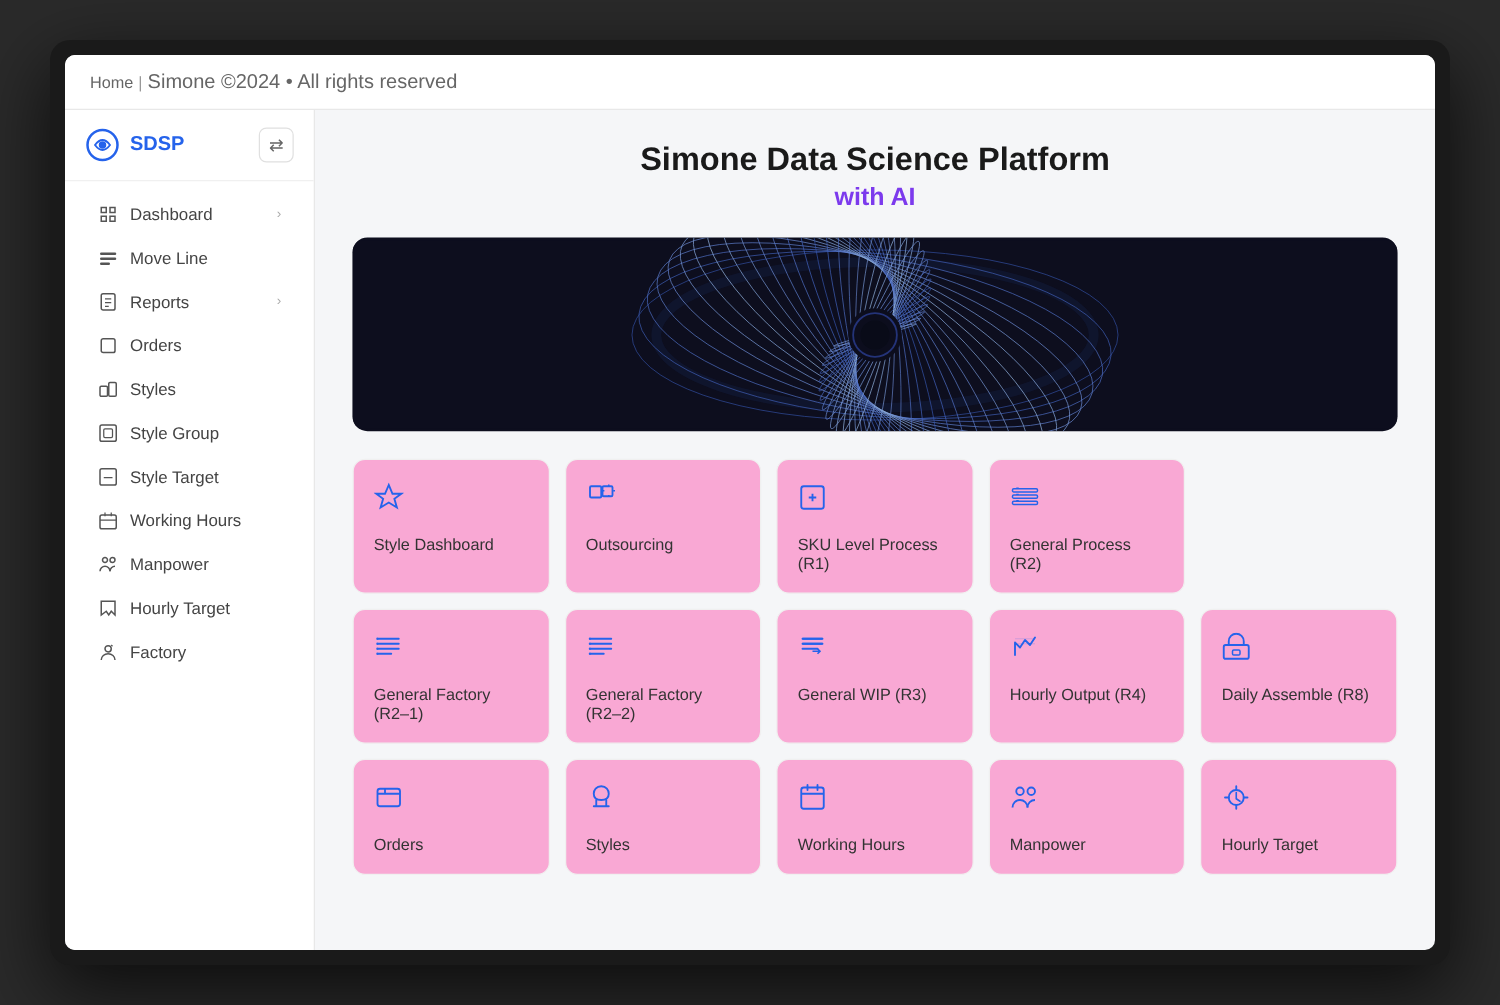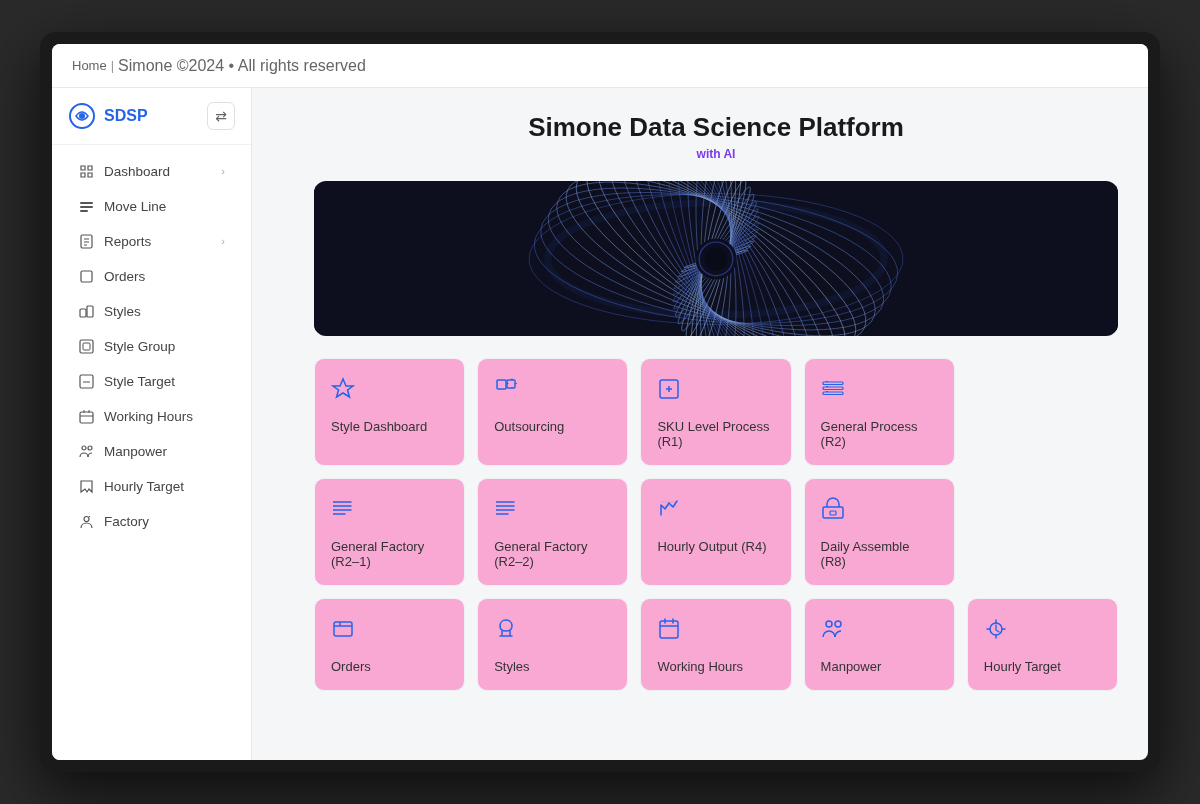--- a/index.html
+++ b/index.html
@@ -43,21 +43,20 @@
       color: #666;
       font-size: 13px;
     }
     .breadcrumb-sep { color: #999; font-size: 13px; }
     .breadcrumb-copy { color: #666; font-size: 16px; }
     
     .main-layout {
       display: flex;
       flex: 1;
       overflow: hidden;
-      gap: 32px;
     }
     
     .sidebar {
       width: 200px;
       background: #fff;
       border-right: 1px solid #e8e8e8;
       flex-shrink: 0;
       display: flex;
       flex-direction: column;
       overflow-y: auto;
@@ -132,21 +131,21 @@
     }
     .page-title {
       text-align: center;
       font-size: 26px;
       font-weight: 700;
       color: #1a1a1a;
       margin-bottom: 4px;
     }
     .page-subtitle {
       text-align: center;
-      font-size: 12px;
+      font-size: 20px;
       font-weight: 600;
       color: #7c3aed;
       margin-bottom: 20px;
     }
     
     .hero-banner {
       width: 100%;
       height: 155px;
       background: #0d0e1e;
       border-radius: 12px;
@@ -464,20 +463,30 @@
                   <circle cx="3" cy="9" r="1" fill="#2563eb"></circle>
                   <circle cx="3" cy="13" r="1" fill="#2563eb"></circle>
                   <circle cx="3" cy="17" r="1" fill="#2563eb"></circle>
                 </svg>
             </span>
             <span class="card-label">General Factory (R2–2)</span>
           </div>
           <div class="card">
             <span class="card-icon">
               <svg width="24" height="24" viewBox="0 0 24 24" fill="none">
+                  <path d="M4 5h16M4 9h16M4 13h12" stroke="#2563eb" stroke-width="1.5" stroke-linecap="round"></path>
+                  <path d="M4 5h16M4 9h16" stroke="#2563eb" stroke-width="1.5"></path>
+                  <path d="M16 13l2 2-2 2M18 15h-6" stroke="#2563eb" stroke-width="1.3"></path>
+                </svg>
+            </span>
+            <span class="card-label">General WIP (R3)</span>
+          </div>
+          <div class="card">
+            <span class="card-icon">
+              <svg width="24" height="24" viewBox="0 0 24 24" fill="none">
                   <path d="M4 18V8l4 4 4-6 4 4 4-6" stroke="#2563eb" stroke-width="1.5" stroke-linecap="round" stroke-linejoin="round"></path>
                   <path d="M4 5h16M4 9h16" stroke="#2563eb" stroke-width="0.5" opacity="0.3"></path>
                 </svg>
             </span>
             <span class="card-label">Hourly Output (R4)</span>
           </div>
           <div class="card">
             <span class="card-icon">
               <svg width="24" height="24" viewBox="0 0 24 24" fill="none">
                   <rect x="2" y="10" width="20" height="11" rx="1.5" stroke="#2563eb" stroke-width="1.5"></rect>

